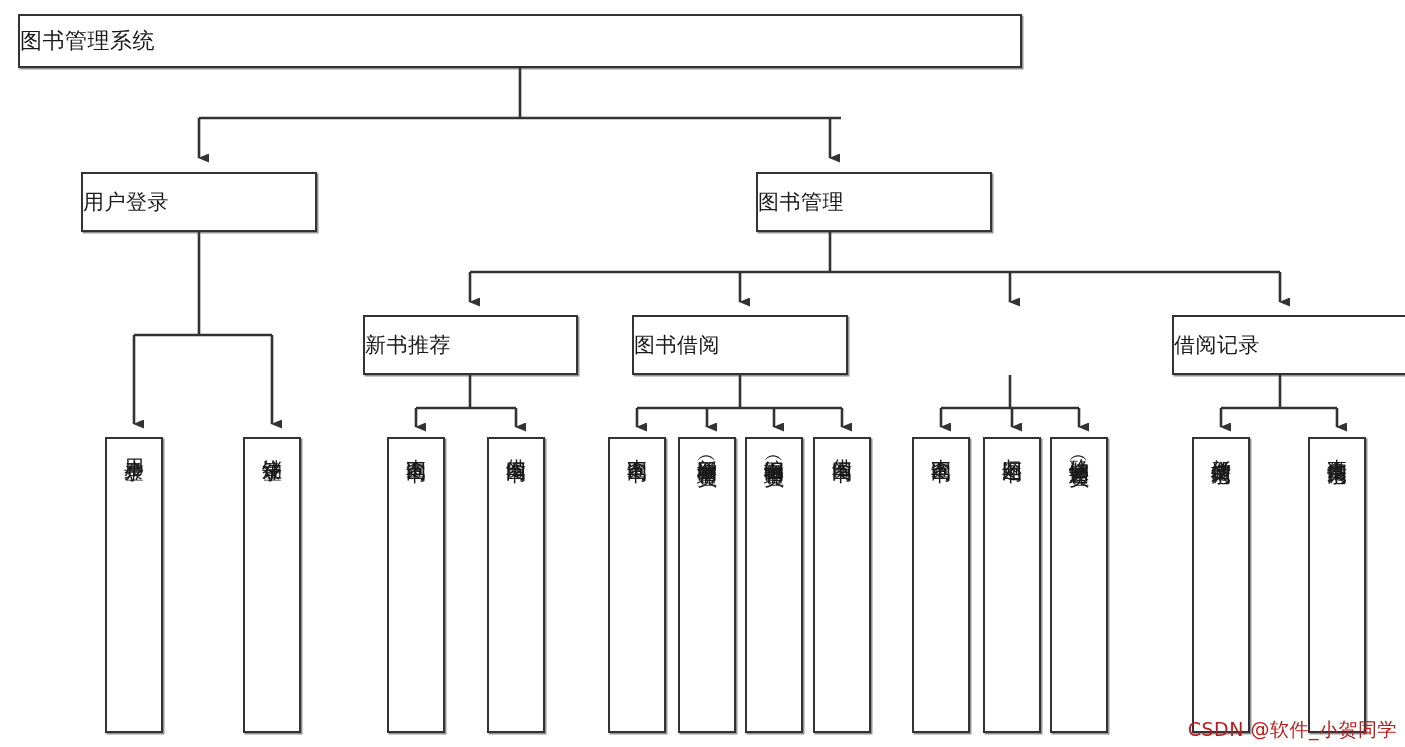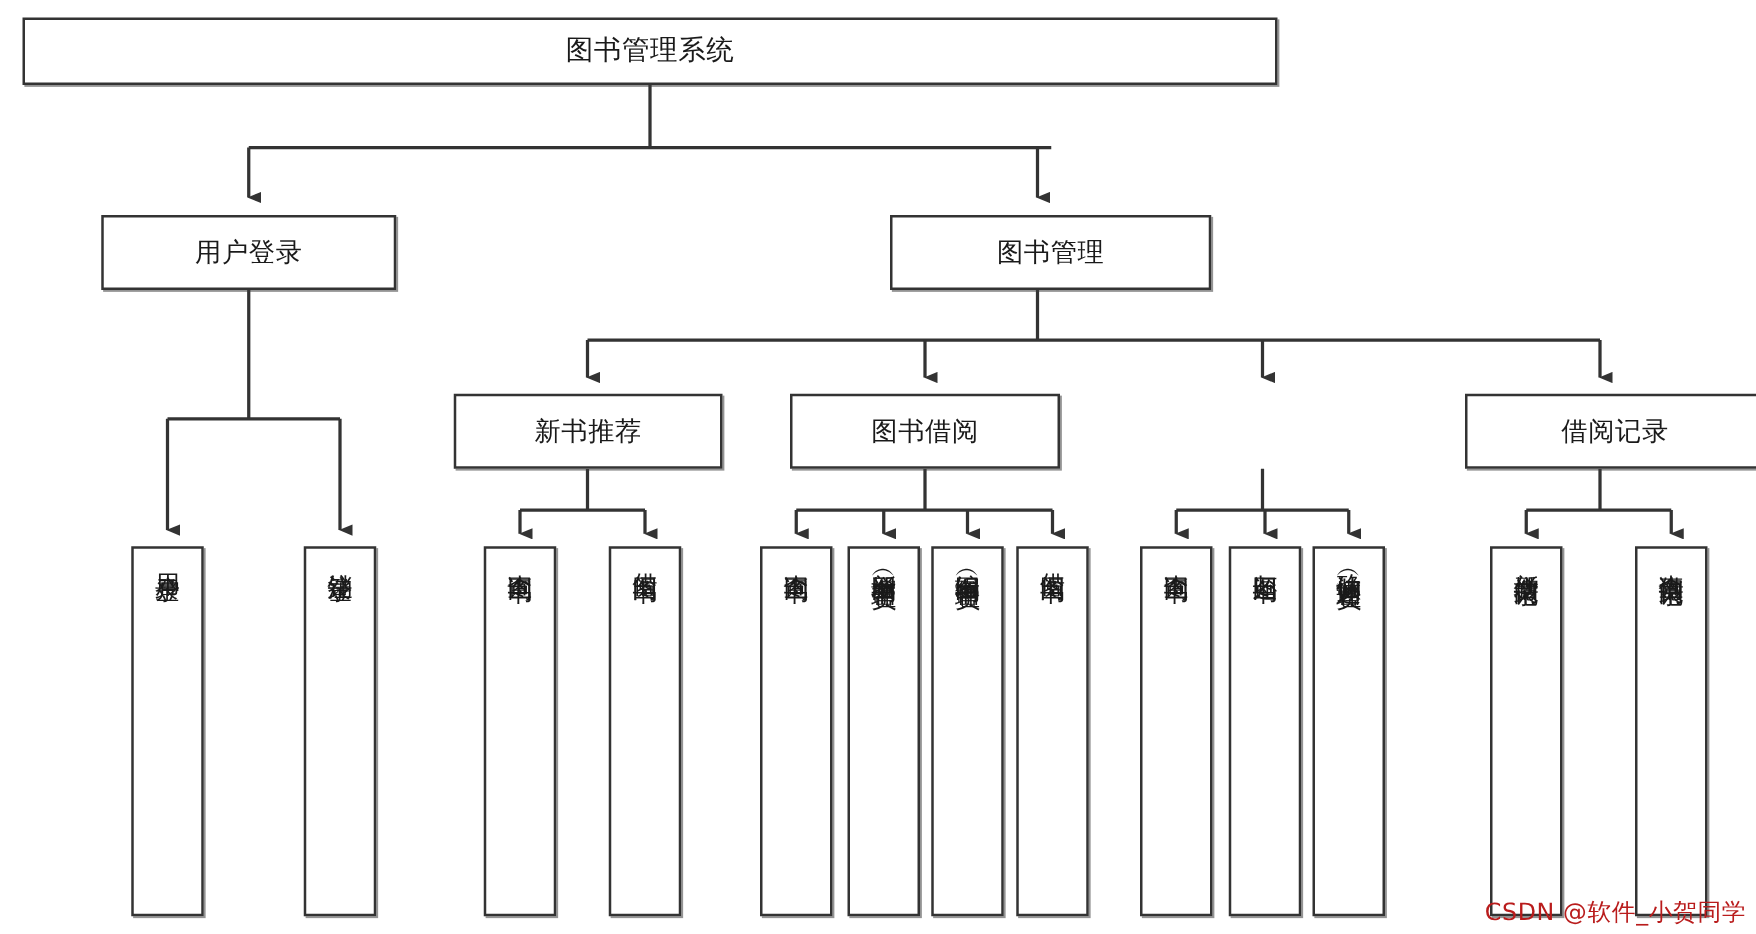--- a/index.html
+++ b/index.html
@@ -27,21 +27,20 @@
     height: 747px;
     pointer-events: none;
   }
   .node {
     position: absolute;
     box-sizing: border-box;
     background: #ffffff;
     border: 2px solid #333333;
     display: flex;
     align-items: center;
-    justify-content: center;
     color: #1a1a1a;
     box-shadow: 1.5px 1.5px 0 0 rgba(60,60,60,0.55);
   }
   .node .label {
     display: block;
     text-align: center;
     line-height: 1.18;
     letter-spacing: 0.5px;
   }
   .node.horiz .label {
@@ -129,21 +128,21 @@
     </g>
   </svg>
 
   <div class="node horiz root" style="left:18px; top:14px; width:1004px; height:54px;">
     <span class="label">图书管理系统</span>
   </div>
 
   <div class="node horiz" style="left:81px; top:172px; width:236px; height:60px;">
     <span class="label">用户登录</span>
   </div>
-  <div class="node horiz" style="left:712px; top:172px; width:257px; height:60px;">
+  <div class="node horiz" style="left:756px; top:172px; width:236px; height:60px;">
     <span class="label">图书管理</span>
   </div>
 
   <div class="node horiz" style="left:632px; top:315px; width:216px; height:60px;">
     <span class="label">图书借阅</span>
   </div>
   <div class="node horiz" style="left:363px; top:315px; width:215px; height:60px;">
     <span class="label">新书推荐</span>
   </div>
   <div class="node horiz" style="left:1172px; top:315px; width:240px; height:60px;">

